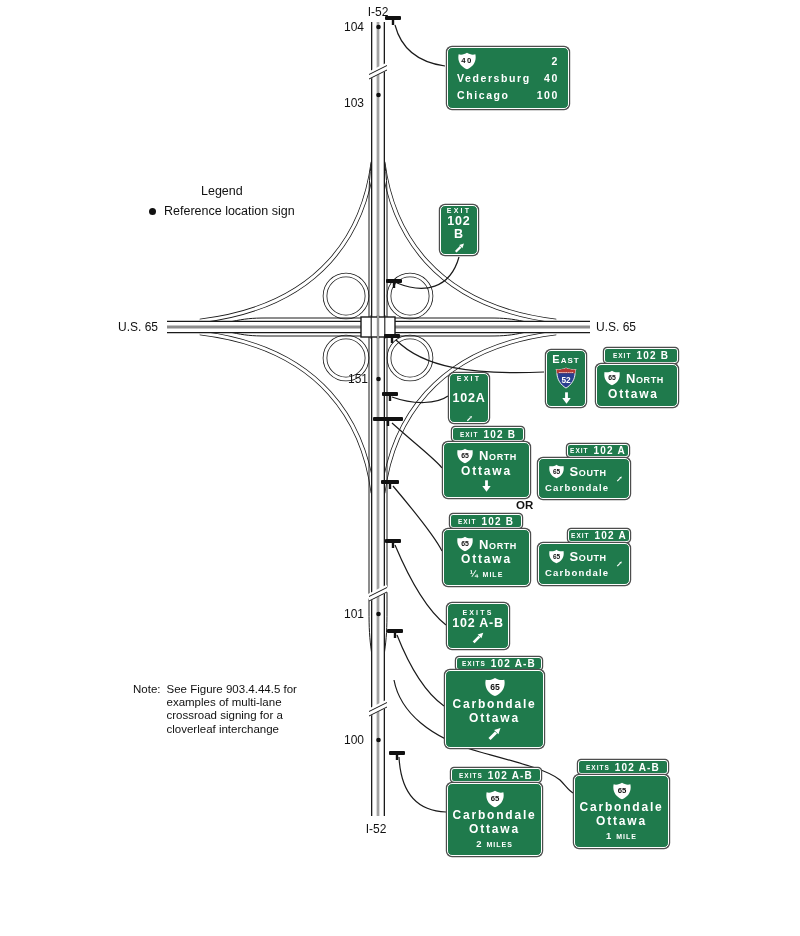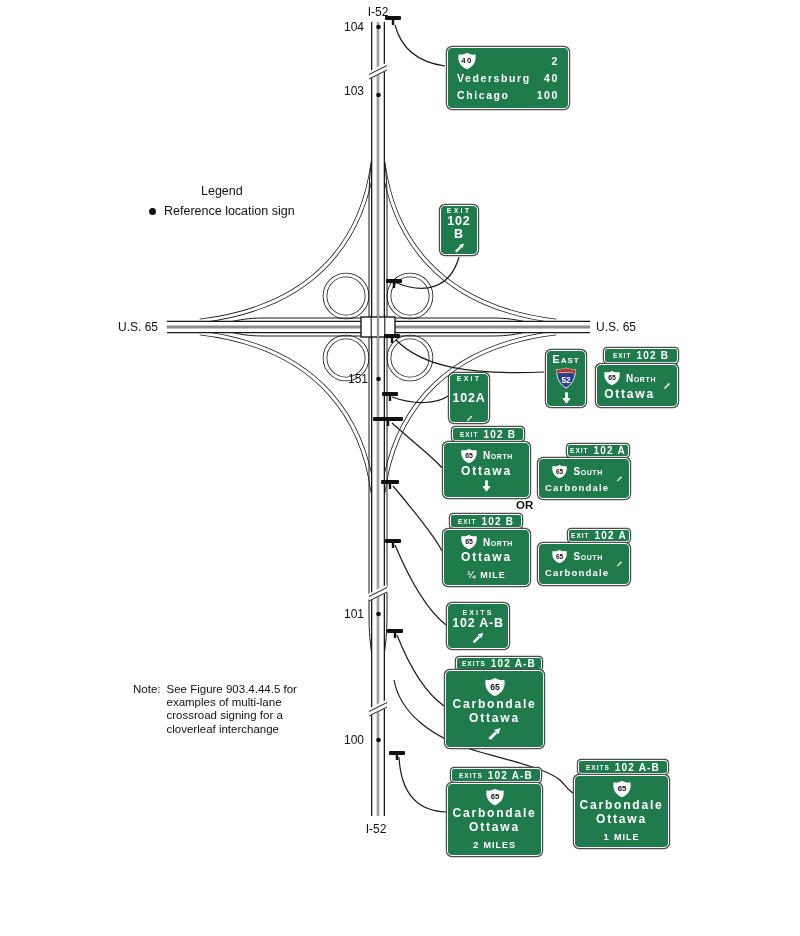--- a/index.html
+++ b/index.html
@@ -19,27 +19,27 @@
          box-shadow:0 0 0 1.2px #4d4d4d;color:#fff;font-weight:bold;display:flex;flex-direction:column;
          align-items:center;justify-content:center;box-sizing:border-box;text-align:center}
   .gtab{position:absolute;background:var(--green,#1f7a4c);border:1.4px solid #fff;border-radius:3px;
         box-shadow:0 0 0 1.2px #4d4d4d;color:#fff;font-weight:bold;display:flex;align-items:center;
         justify-content:center;gap:5px;box-sizing:border-box;white-space:nowrap}
   .tab-word{font-size:6.5px;letter-spacing:1px}
   .tab-num{font-size:10px;letter-spacing:1.2px}
   .gore-word{font-size:7px;letter-spacing:2.2px;margin-top:1px}
   .gore-num{font-size:12.5px;letter-spacing:.8px;line-height:13px}
   .shield-row{display:flex;align-items:center;justify-content:center;gap:5px}
-  .dir{font-variant:small-caps;font-size:10px;letter-spacing:.6px}
+  .dir{font-variant:small-caps;font-size:13px;letter-spacing:.6px}
   .dest{font-size:12px;letter-spacing:1.8px;line-height:13px}
   .row-layout{flex-direction:row;gap:7px;padding:0 6px}
   .colc{display:flex;flex-direction:column;align-items:center;gap:2px}
   .dist-row{display:flex;align-items:baseline;gap:4px;margin-top:1px}
   .dist-num{font-size:9.5px;letter-spacing:1px}
-  .dist-unit{font-variant:small-caps;font-size:13px;letter-spacing:1px}
+  .dist-unit{font-variant:small-caps;font-size:10px;letter-spacing:1px}
   .dir-top{font-variant:small-caps;font-size:11px;letter-spacing:1px}
   .dsign-row{display:flex;width:100%;justify-content:space-between;align-items:center;
              font-size:10.5px;letter-spacing:1.6px;line-height:17px}
 </style>
 </head>
 <body>
 
 <div id="stage">
 
   <svg width="800" height="936" viewBox="0 0 800 936" style="position:absolute;left:0;top:0">
@@ -159,21 +159,21 @@
       <path d="M394 680 C400 712 430 738 480 752 C520 763 548 770 560 780 C566 786 568 790 573 793"></path>
     </g>
   </svg>
 
   <div class="lbl" style="left:360px;top:5px;width:36px;text-align:center">I-52</div>
   <div class="lbl" style="left:358px;top:822px;width:36px;text-align:center">I-52</div>
   <div class="lbl" style="left:118px;top:320px">U.S. 65</div>
   <div class="lbl" style="left:596px;top:320px">U.S. 65</div>
 
   <div class="mile" style="left:336px;top:20px">104</div>
-  <div class="mile" style="left:336px;top:84px">103</div>
+  <div class="mile" style="left:336px;top:96px">103</div>
   <div class="mile" style="left:340px;top:372px">151</div>
   <div class="mile" style="left:336px;top:607px">101</div>
   <div class="mile" style="left:336px;top:733px">100</div>
 
   <div class="legend-title" style="left:201px;top:184px">Legend</div>
   <div class="legend-item" style="left:149px;top:204px">
     <span class="legend-dot"></span>
     <span>Reference location sign</span>
   </div>
 

